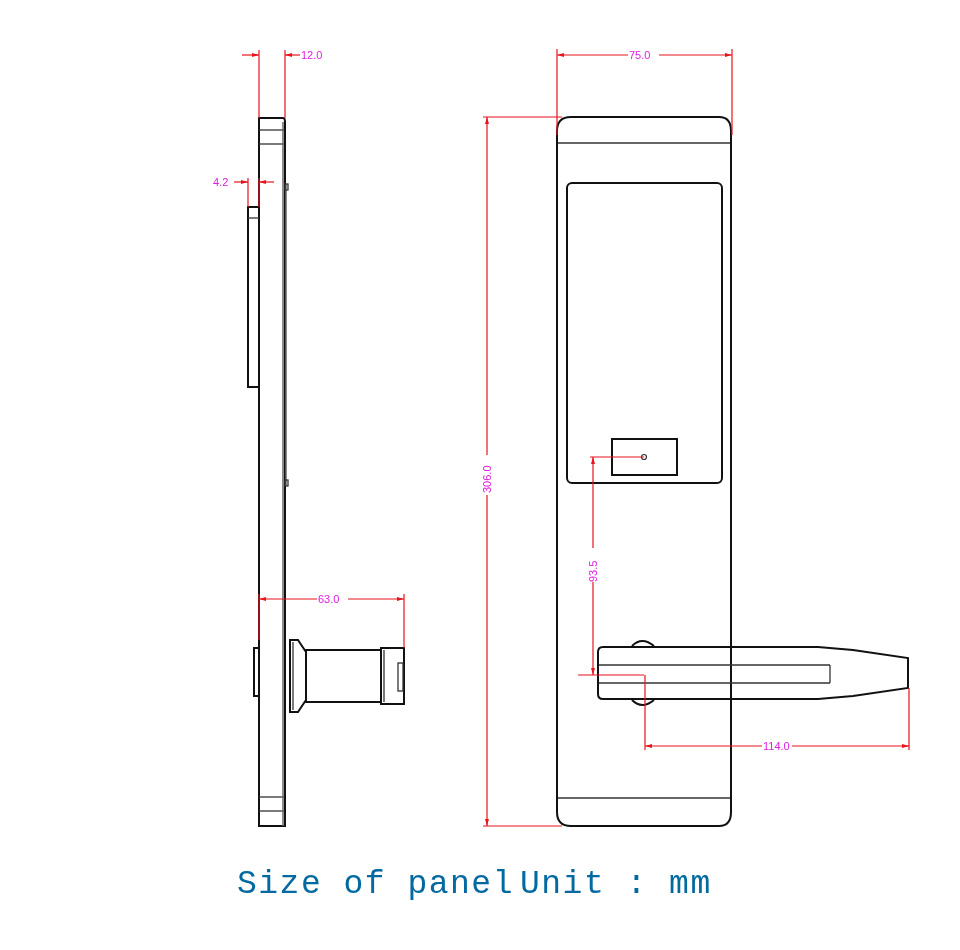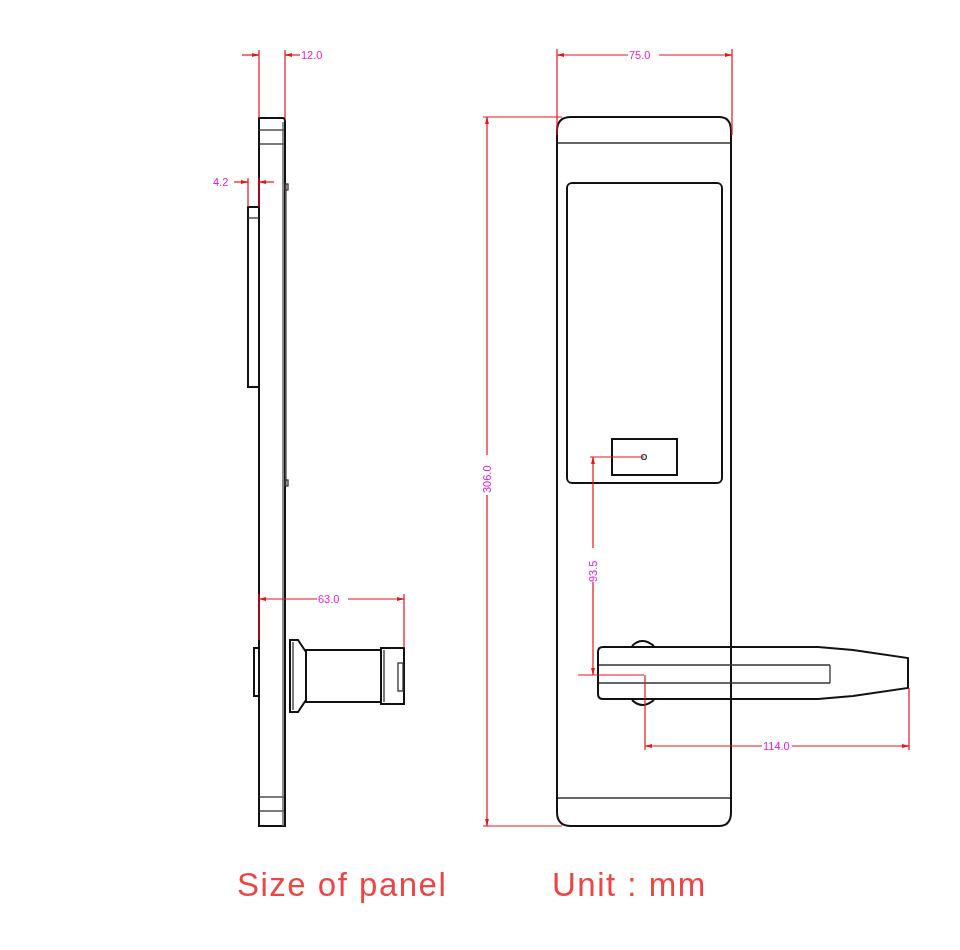--- a/index.html
+++ b/index.html
@@ -4,21 +4,21 @@
 <style>
   html, body { margin: 0; padding: 0; background: #ffffff; }
   body { width: 960px; height: 950px; position: relative; overflow: hidden; font-family: "DejaVu Sans", sans-serif; }
   #drawing { position: absolute; left: 0; top: 0; width: 960px; height: 950px; }
   .outline { fill: none; stroke: #111111; stroke-width: 2; }
   .thin { fill: none; stroke: #333333; stroke-width: 1.3; }
   .gray { fill: none; stroke: #666666; stroke-width: 1.5; }
   .dim { stroke: #e8141c; stroke-width: 1.2; fill: none; }
   .arrow { fill: #e8141c; }
   .dimtext { fill: #e020e0; font-family: "Liberation Sans Narrow", "Liberation Sans", sans-serif; font-size: 11px; }
-  .caption { position: absolute; top: 866px; font-family: Liberation Sans, sans-serif; font-size: 33px; color: #ef4444; letter-spacing: 1.5px; white-space: nowrap; }
+  .caption { position: absolute; top: 866px; font-family: Liberation Mono, monospace; font-size: 33px; color: #0369a1; letter-spacing: 1.5px; white-space: nowrap; }
 </style>
 </head>
 <body>
 
 <svg id="drawing" viewBox="0 0 960 950" xmlns="http://www.w3.org/2000/svg">
 
   <g>
 
     <path class="outline" d="M259,118 L283,118 Q285,118 285,122 L285,826 L259,826 Z"></path>
     <line class="thin" x1="259" y1="130" x2="284" y2="130"></line>
@@ -119,13 +119,13 @@
     <line class="dim" x1="909" y1="688" x2="909" y2="750"></line>
     <line class="dim" x1="645" y1="746" x2="762" y2="746"></line>
     <line class="dim" x1="792" y1="746" x2="909" y2="746"></line>
     <polygon class="arrow" points="645,746 652,744 652,748"></polygon>
     <polygon class="arrow" points="909,746 902,744 902,748"></polygon>
     <text class="dimtext" x="763" y="750">114.0</text>
   </g>
 </svg>
 
 <div class="caption" style="left:237px;">Size of panel</div>
-<div class="caption" style="left:552px;">Unit : mm</div>
+<div class="caption" style="left:520px;">Unit : mm</div>
 
 </body></html>

